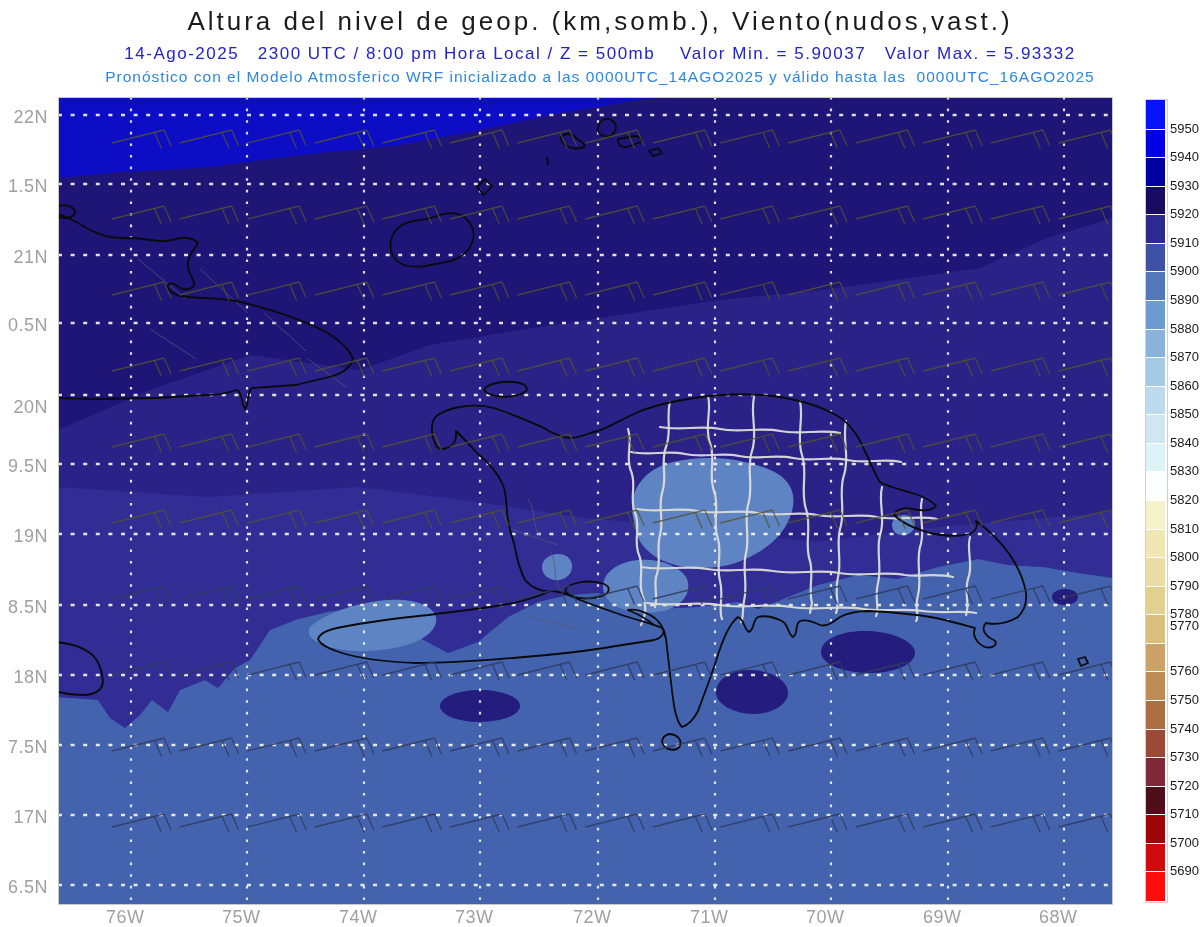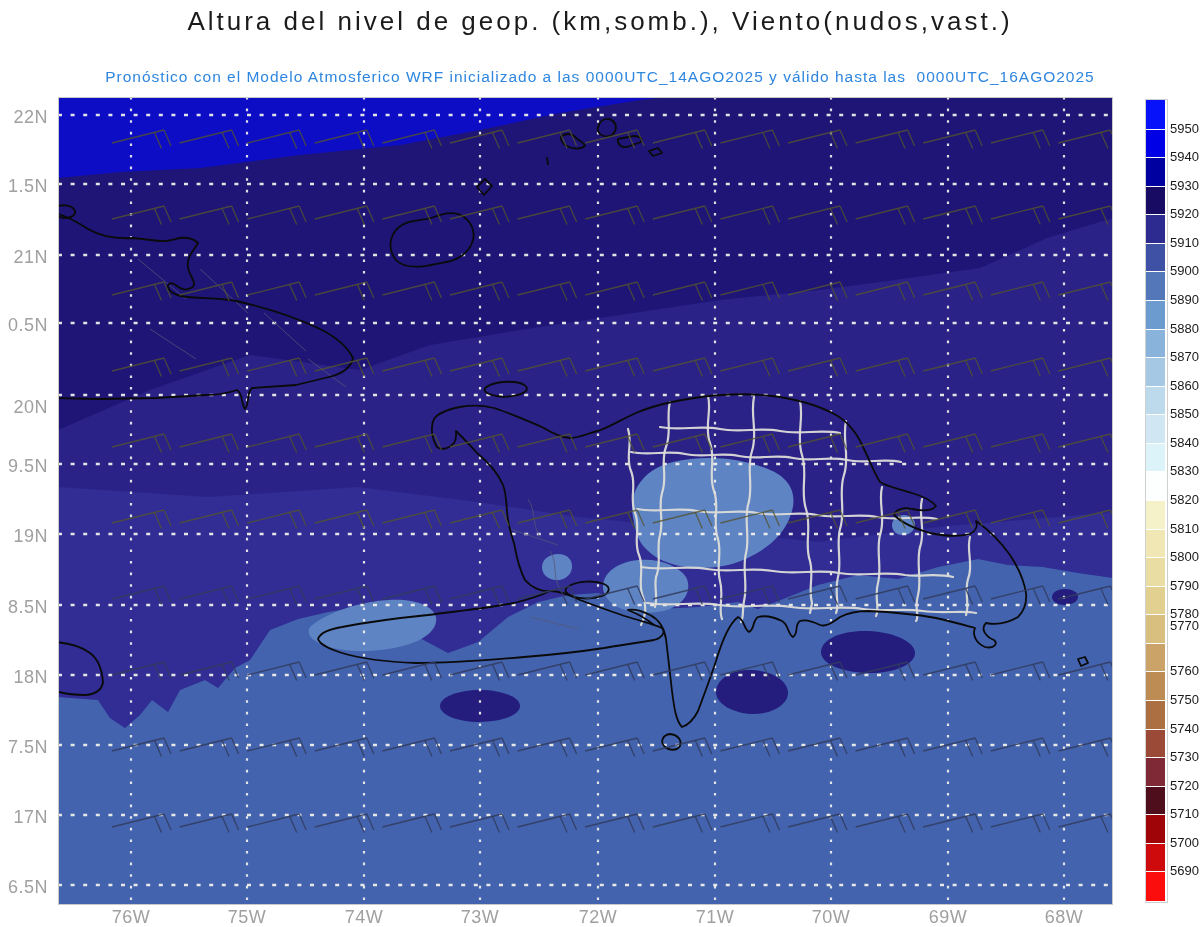--- a/index.html
+++ b/index.html
@@ -8,37 +8,38 @@
   .title{position:absolute;top:6px;left:0;right:0;text-align:center;font-size:26px;
          letter-spacing:3px;color:#1b1b1b;white-space:pre;}
   .sub1{position:absolute;top:44px;left:0;right:0;text-align:center;font-size:17px;
         letter-spacing:1.5px;color:#2222cf;white-space:pre;}
   .sub2{position:absolute;top:68px;left:0;right:0;text-align:center;font-size:15.5px;
         letter-spacing:1px;color:#2e86df;white-space:pre;}
   .map-wrap{position:absolute;left:58px;top:97px;width:1055px;height:808px;}
   .map-wrap svg{position:absolute;left:0;top:0;}
   .axis-label{position:absolute;font-size:18px;color:#a0a0a0;letter-spacing:.5px;}
   .lat{width:52px;left:0;text-align:right;padding-right:4px;box-sizing:border-box;}
-  .lon{width:50px;text-align:center;top:907px;}
+  .lon{width:50px;top:907px;}
   .cb-seg{position:absolute;left:1146px;width:19px;}
   .cb-seg + .cb-seg{border-top:1px solid #fff;box-sizing:border-box;}
   .cb-frame{position:absolute;left:1145px;top:99px;width:21px;height:802px;
             border:1px solid #cfcfcf;}
   .cb-tick{position:absolute;left:1170px;width:30px;font-size:13px;color:#1a1a1a;}
   .credit{position:absolute;left:914px;top:870px;height:24px;padding:2px 9px 2px 9px;
           background:#fff;border:2px solid #b5b5b5;box-shadow:3px 4px 0 rgba(0,0,0,.12);
           display:flex;align-items:center;gap:7px;font-size:16.5px;white-space:nowrap;}
   .credit .brand{color:#2b63d9;}
   .credit .org{color:#474747;letter-spacing:.5px;}
 </style>
 </head>
 <body>
 
 <div class="stage">
   <div class="title">Altura del nivel de geop. (km,somb.), Viento(nudos,vast.)</div>
+  <div class="sub1">14-Ago-2025   2300 UTC / 8:00 pm Hora Local / Z = 500mb    Valor Min. = 5.90037   Valor Max. = 5.93332</div>
   <div class="sub2">Pronóstico con el Modelo Atmosferico WRF inicializado a las 0000UTC_14AGO2025 y válido hasta las  0000UTC_16AGO2025</div>
 
   <div class="map-wrap">
     <svg id="mapsvg" width="1055" height="808" viewBox="0 0 1055 808">
         <rect x="0" y="0" width="1055" height="808" fill="#2a2287"></rect>
         <path d="M0,0 L1055,0 L1055,121 L989,141 L922,171 L822,185 L762,193 L662,203 L562,218 L462,233 L372,248 L302,273 L192,258 L92,293 L0,333 Z" fill="#1e1577"></path>
         <path d="M0,0 L607,0 L582,3 L502,16 L422,33 L342,48 L242,58 L142,71 L62,75 L0,81 Z" fill="#0d0dc6"></path>
         <path d="M0,390 L150,400 L300,390 L420,405 L520,420 L620,430 L760,445 L880,430 L1000,420 L1055,415 L1055,481 L1055,481 L1020,476 L985,470 L950,468 L920,462 L880,470 L840,482 L800,478 L760,488 L730,500 L700,512 L680,505 L640,510 L600,512 L570,505 L540,496 L510,498 L480,505 L450,520 L420,545 L390,556 L360,540 L330,518 L300,510 L270,515 L240,522 L212,533 L192,563 L177,571 L160,591 L147,583 L122,593 L110,615 L94,603 L82,618 L67,631 L52,621 L40,603 L0,600 Z" fill="#312d95"></path>
         <path d="M0,600 L40,603 L52,621 L67,631 L82,618 L94,603 L110,615 L122,593 L147,583 L160,591 L177,571 L192,563 L212,533 L240,522 L270,515 L300,510 L330,518 L360,540 L390,556 L420,545 L450,520 L480,505 L510,498 L540,496 L570,505 L600,512 L640,510 L680,505 L700,512 L730,500 L760,488 L800,478 L840,482 L880,470 L920,462 L950,468 L985,470 L1020,476 L1055,481 L1055,808 L0,808 Z" fill="#4363af"></path>
         <path d="M658,595 C658,582 674,572 694,573 C714,574 730,584 730,596 C730,608 712,618 693,617 C675,616 658,607 658,595 Z" fill="#241d7e"></path>

